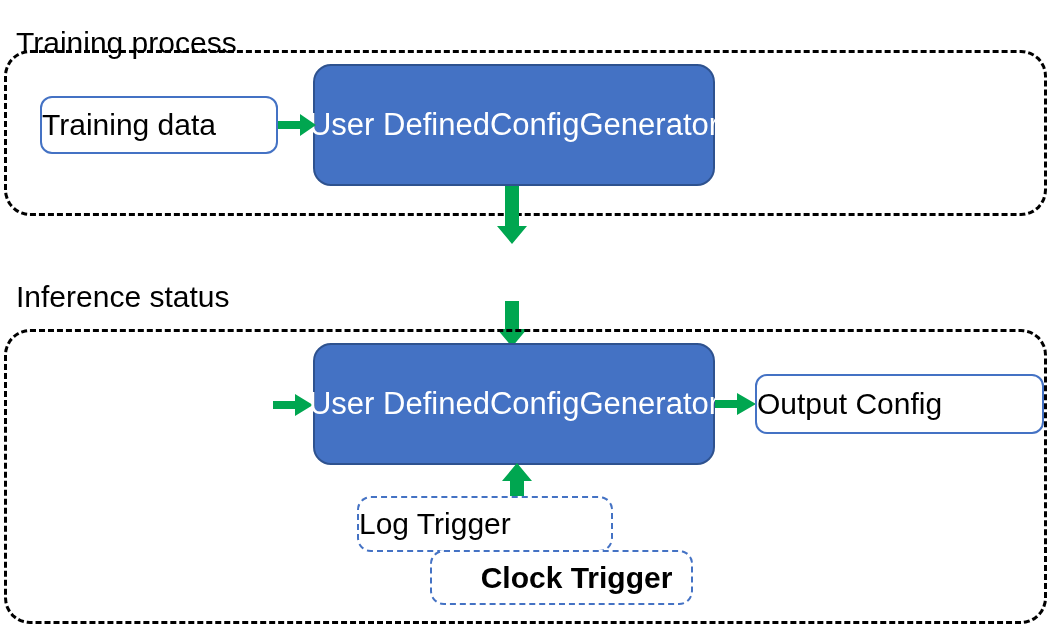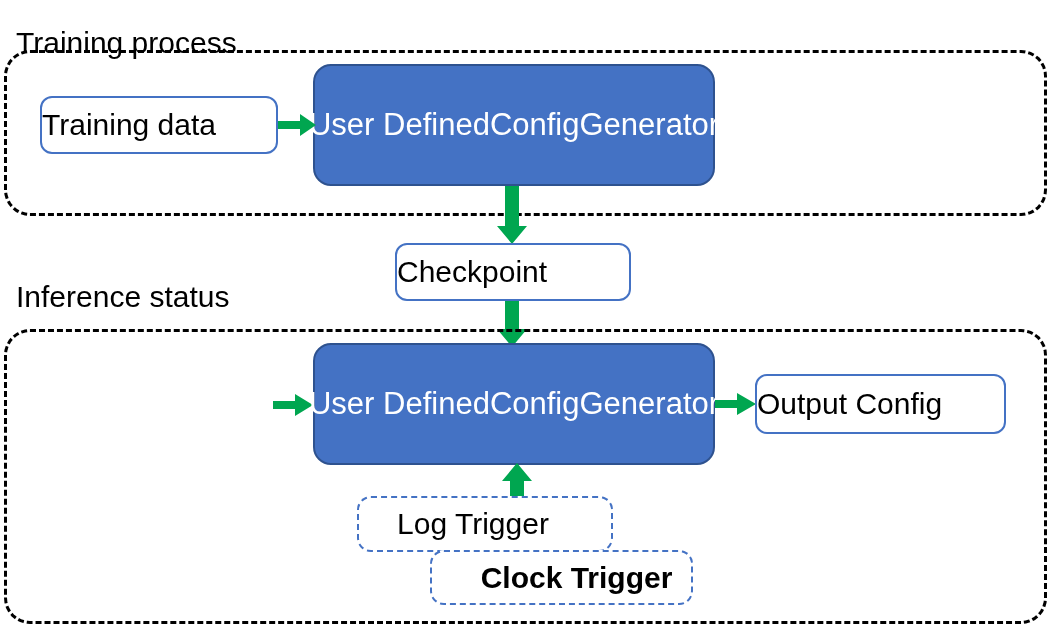--- a/index.html
+++ b/index.html
@@ -89,26 +89,26 @@
     line-height: 34px;
     white-space: nowrap;
   }
 
   
   #node-training-data   { left: 40px;  top: 96px;  width: 238px; height: 58px; }
   #node-train-generator { left: 313px; top: 64px;  width: 402px; height: 122px; }
   #node-checkpoint      { left: 395px; top: 243px; width: 236px; height: 58px; }
   #node-current-status  { left: 27px;  top: 375px; width: 246px; height: 60px; }
   #node-infer-generator { left: 313px; top: 343px; width: 402px; height: 122px; }
-  #node-output-config   { left: 755px; top: 374px; width: 251px; height: 60px; }
+  #node-output-config   { left: 755px; top: 374px; width: 289px; height: 60px; }
   #node-log-trigger     { left: 357px; top: 496px; width: 256px; height: 56px; }
   #node-clock-trigger   { left: 430px; top: 550px; width: 263px; height: 55px; font-weight: bold; }
 
   
-  #node-log-trigger   { justify-content: center; padding-right: 24px; }
+  #node-log-trigger   { justify-content: flex-start; padding-right: 24px; }
   #node-clock-trigger { justify-content: center; padding-left: 30px; }
   
   #node-clock-trigger { z-index: 4; }
   #node-log-trigger   { z-index: 3; }
 
   
   .arrow { position: absolute; }
   .arrow svg { display: block; overflow: visible; }
 
   #arrow-data-to-train   { left: 278px; top: 110px; }
@@ -141,23 +141,20 @@
       <path d="M0,11 L22,11 L22,4 L38,15 L22,26 L22,19 L0,19 Z" fill="#00A650"></path>
     </svg>
   </div>
 
   <div class="arrow" id="arrow-train-to-ckpt">
     <svg width="30" height="60" viewBox="0 0 30 60">
       <path d="M6,0 L20,0 L20,40 L28,40 L13,58 L-2,40 L6,40 Z" fill="#00A650"></path>
     </svg>
   </div>
 
-  <div class="node" id="node-checkpoint">
-    <span>Checkpoint</span>
-  </div>
 
   <div class="arrow" id="arrow-ckpt-to-infer">
     <svg width="30" height="48" viewBox="0 0 30 48">
       <path d="M6,0 L20,0 L20,28 L28,28 L13,46 L-2,28 L6,28 Z" fill="#00A650"></path>
     </svg>
   </div>
 
   <div class="section-label" id="label-inference">Inference status</div>
 
   <div class="process-container" id="container-inference"></div>

